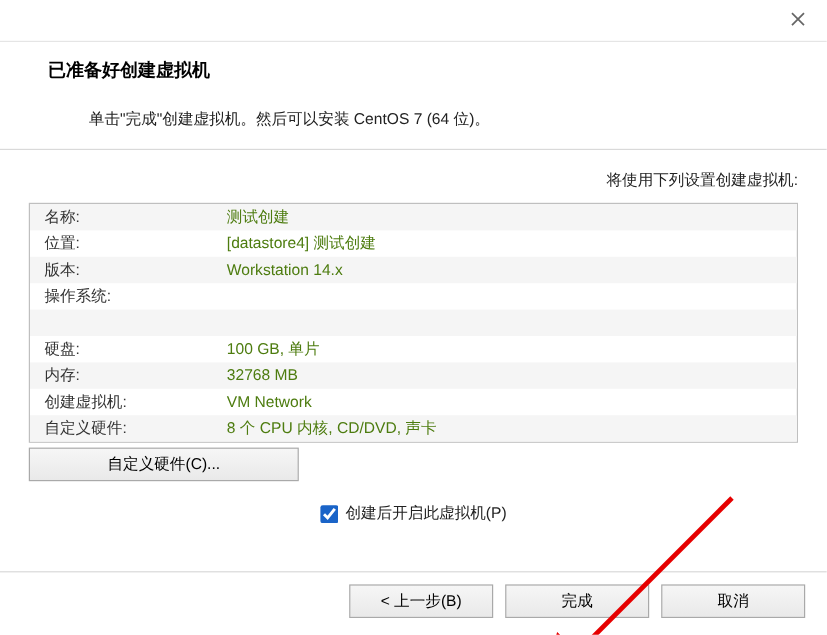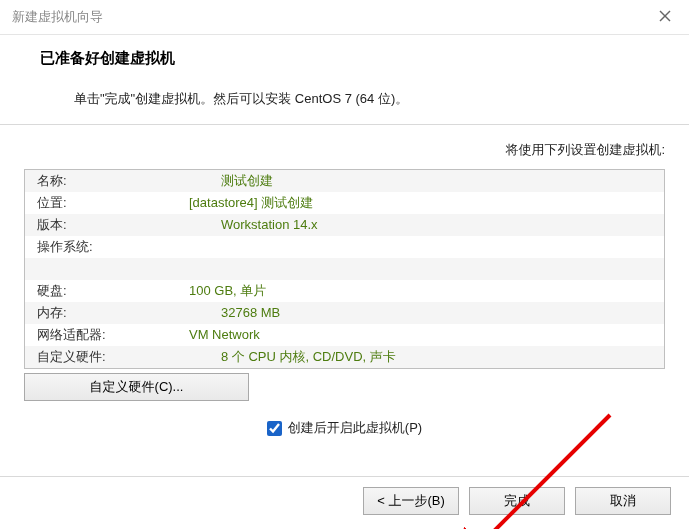--- a/index.html
+++ b/index.html
@@ -74,21 +74,21 @@
     border: 1px solid #bfbfbf;
     background: #fff;
     padding: 0;
   }
   .row {
     display: flex;
     height: 22px;
     line-height: 22px;
     font-size: 13px;
   }
-  .row.alt { background: #f5f5f5; gap: 32px; }
+  .row.alt { background: #f5f5f5; }
   .row .k {
     width: 152px;
     padding-left: 12px;
     color: #333;
   }
   .row .v {
     flex: 1;
     color: #4d7c0f;
   }
   .row.spacer { height: 22px; }
@@ -118,41 +118,40 @@
     accent-color: #1a64c8;
   }
   .footer {
     border-top: 1px solid #d9d9d9;
     padding: 10px 18px 14px 0;
     display: flex;
     justify-content: flex-end;
     gap: 10px;
   }
   .footer button {
-    width: 96px;
+    width: 120px;
     height: 28px;
     border: 1px solid #a9a9a9;
     background: linear-gradient(#f6f6f6, #e9e9e9);
     font-family: inherit;
     font-size: 13px;
     cursor: pointer;
   }
   
   .arrow {
     position: absolute;
     pointer-events: none;
   }
 </style>
 </head>
 <body>
 
 <div class="window">
 
   <div class="titlebar">
-    <span>新建虚拟机向导</span>
     <span class="close">
       <svg width="12" height="12" viewBox="0 0 12 12">
         <line x1="1" y1="1" x2="11" y2="11" stroke="#666" stroke-width="1.4"></line>
         <line x1="11" y1="1" x2="1" y2="11" stroke="#666" stroke-width="1.4"></line>
       </svg>
     </span>
   </div>
 
   <div class="header">
     <div class="title">已准备好创建虚拟机</div>
@@ -184,21 +183,21 @@
         <div class="row alt spacer"></div>
         <div class="row">
           <div class="k">硬盘:</div>
           <div class="v">100 GB, 单片</div>
         </div>
         <div class="row alt">
           <div class="k">内存:</div>
           <div class="v">32768 MB</div>
         </div>
         <div class="row">
-          <div class="k">网络适配器:</div>
+          <div class="k">创建虚拟机:</div>
           <div class="v">VM Network</div>
         </div>
         <div class="row alt">
           <div class="k">自定义硬件:</div>
           <div class="v">8 个 CPU 内核, CD/DVD, 声卡</div>
         </div>
       </div>
 
     <div class="customize-row">
       <button class="customize-btn">自定义硬件(C)...</button>

